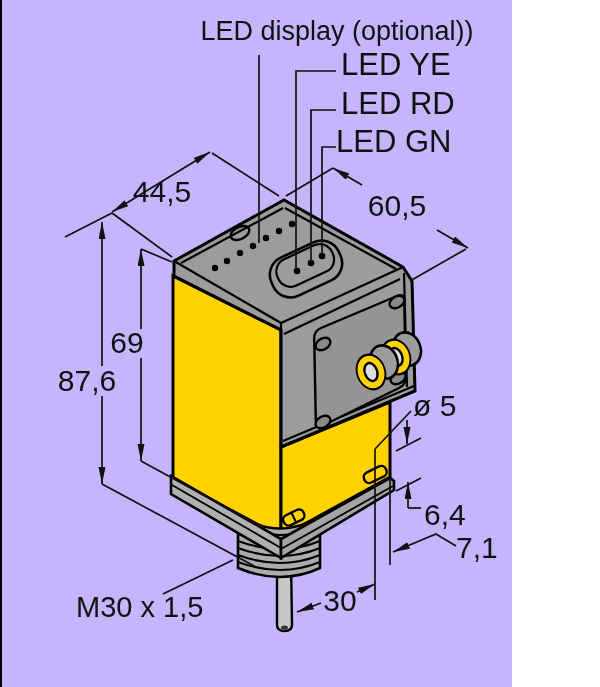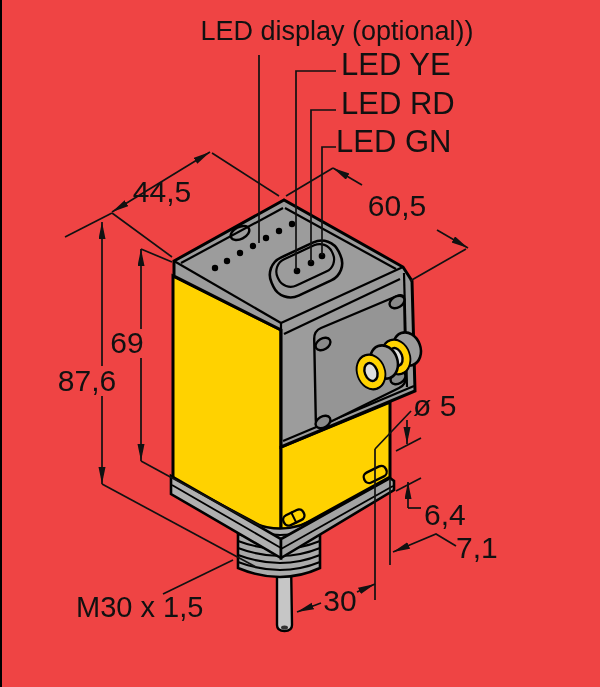--- a/index.html
+++ b/index.html
@@ -1,16 +1,16 @@
 <!DOCTYPE html>
 <html><head>
 <meta charset="utf-8">
 <style>
   html,body{margin:0;padding:0;background:#ffffff;}
-  .canvas{position:relative;width:600px;height:687px;background:#ef4444;overflow:hidden;
+  .canvas{position:relative;width:512px;height:687px;background:#c4b5fd;overflow:hidden;
           font-family:"Liberation Sans", sans-serif;}
   svg text{font-family:"Liberation Sans", sans-serif;fill:#111;}
 </style>
 </head>
 <body>
 
 <div class="canvas">
 <svg width="600" height="687" viewBox="0 0 600 687">
   <defs>
     <marker id="arw" markerUnits="userSpaceOnUse" markerWidth="20" markerHeight="10" refX="17" refY="3.5" orient="auto-start-reverse">

